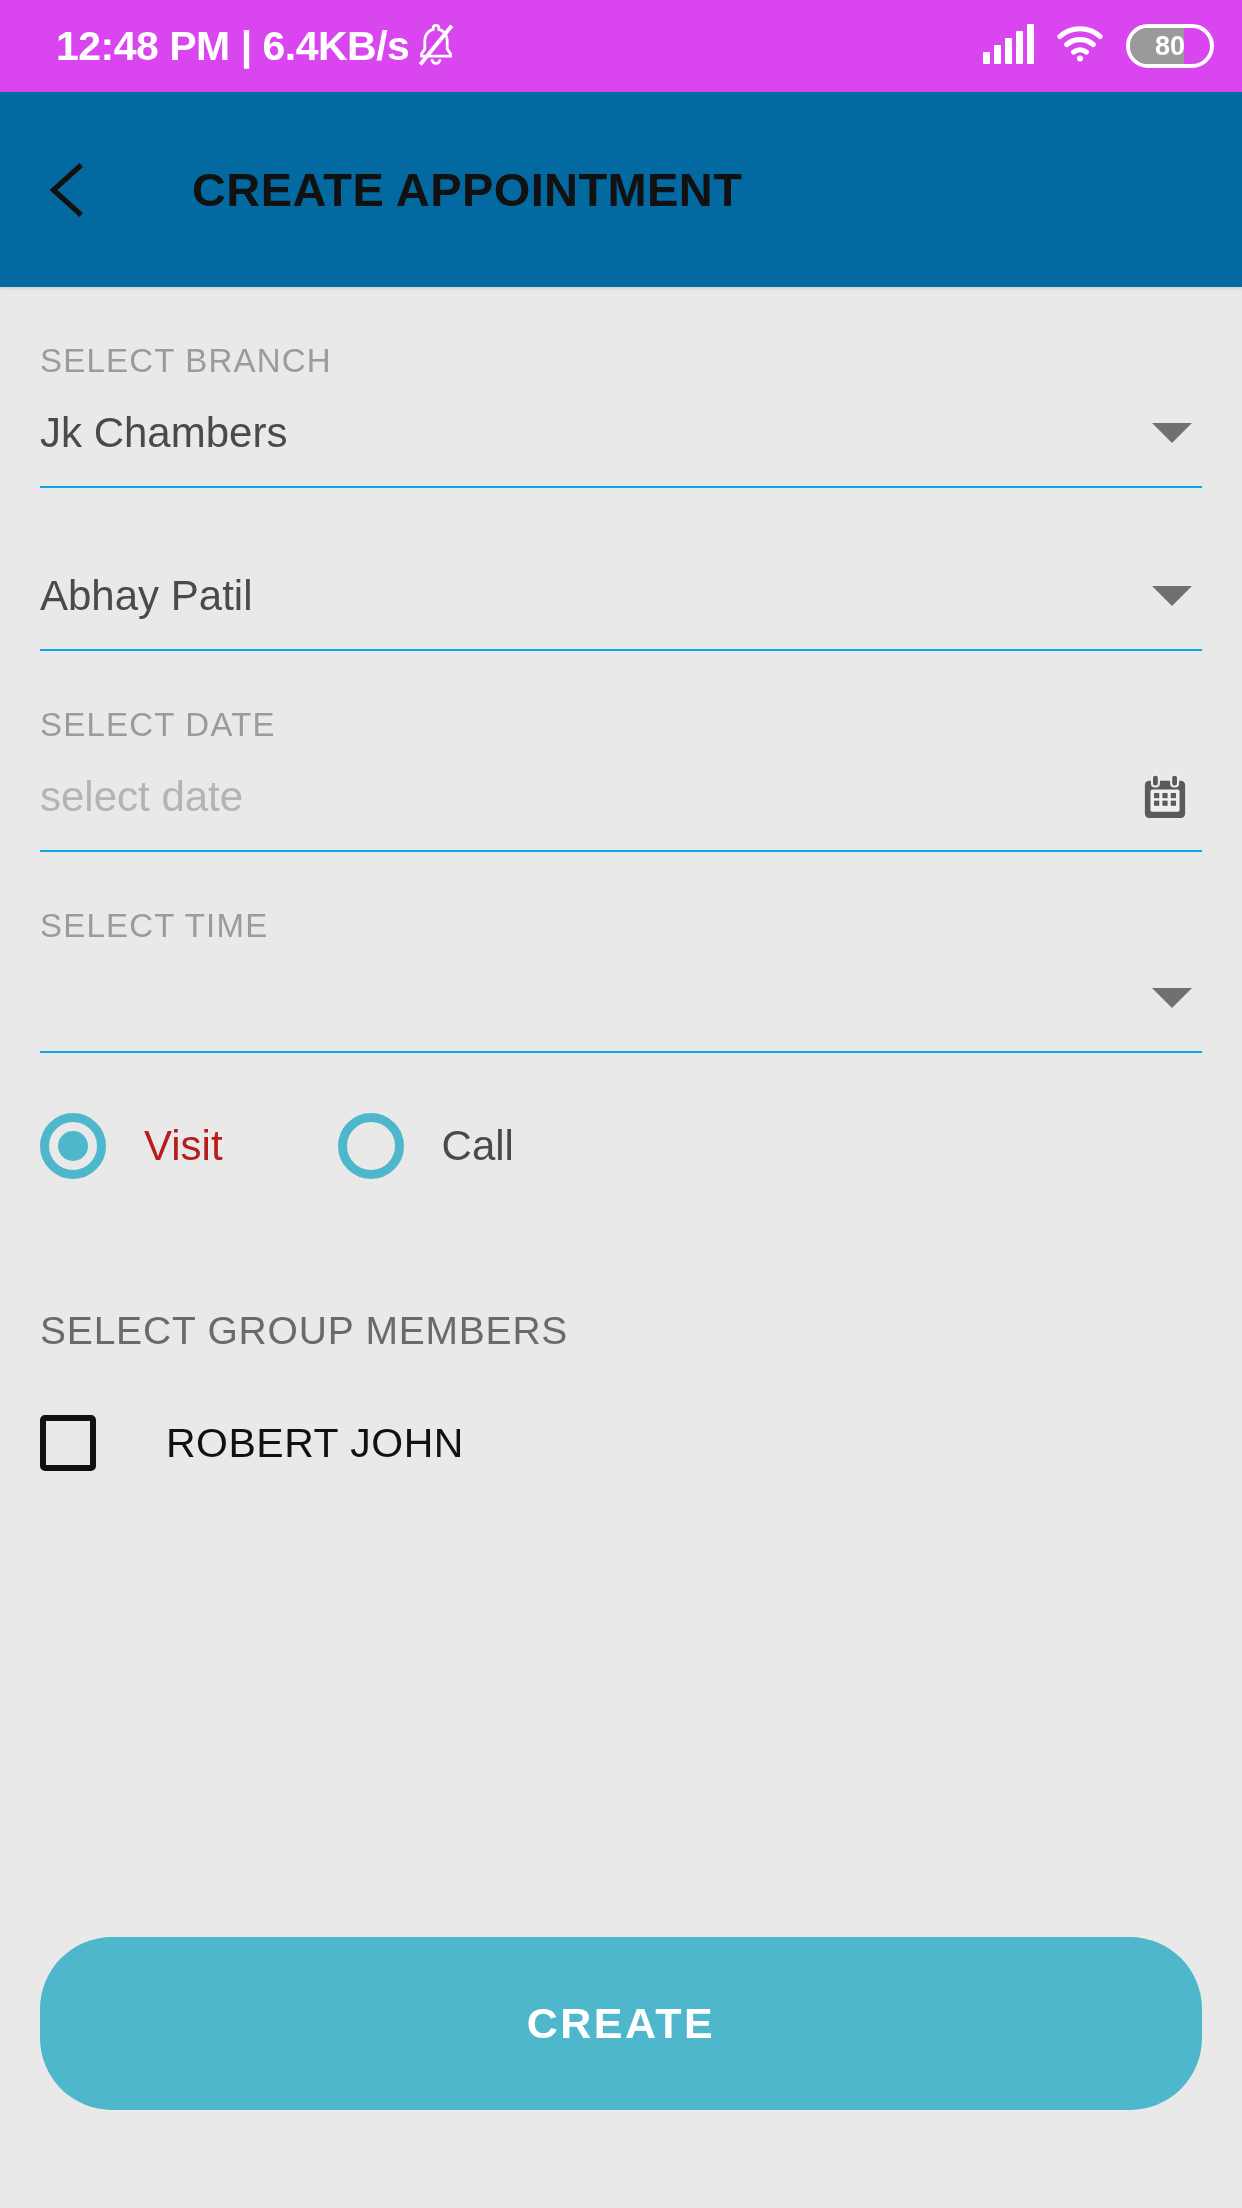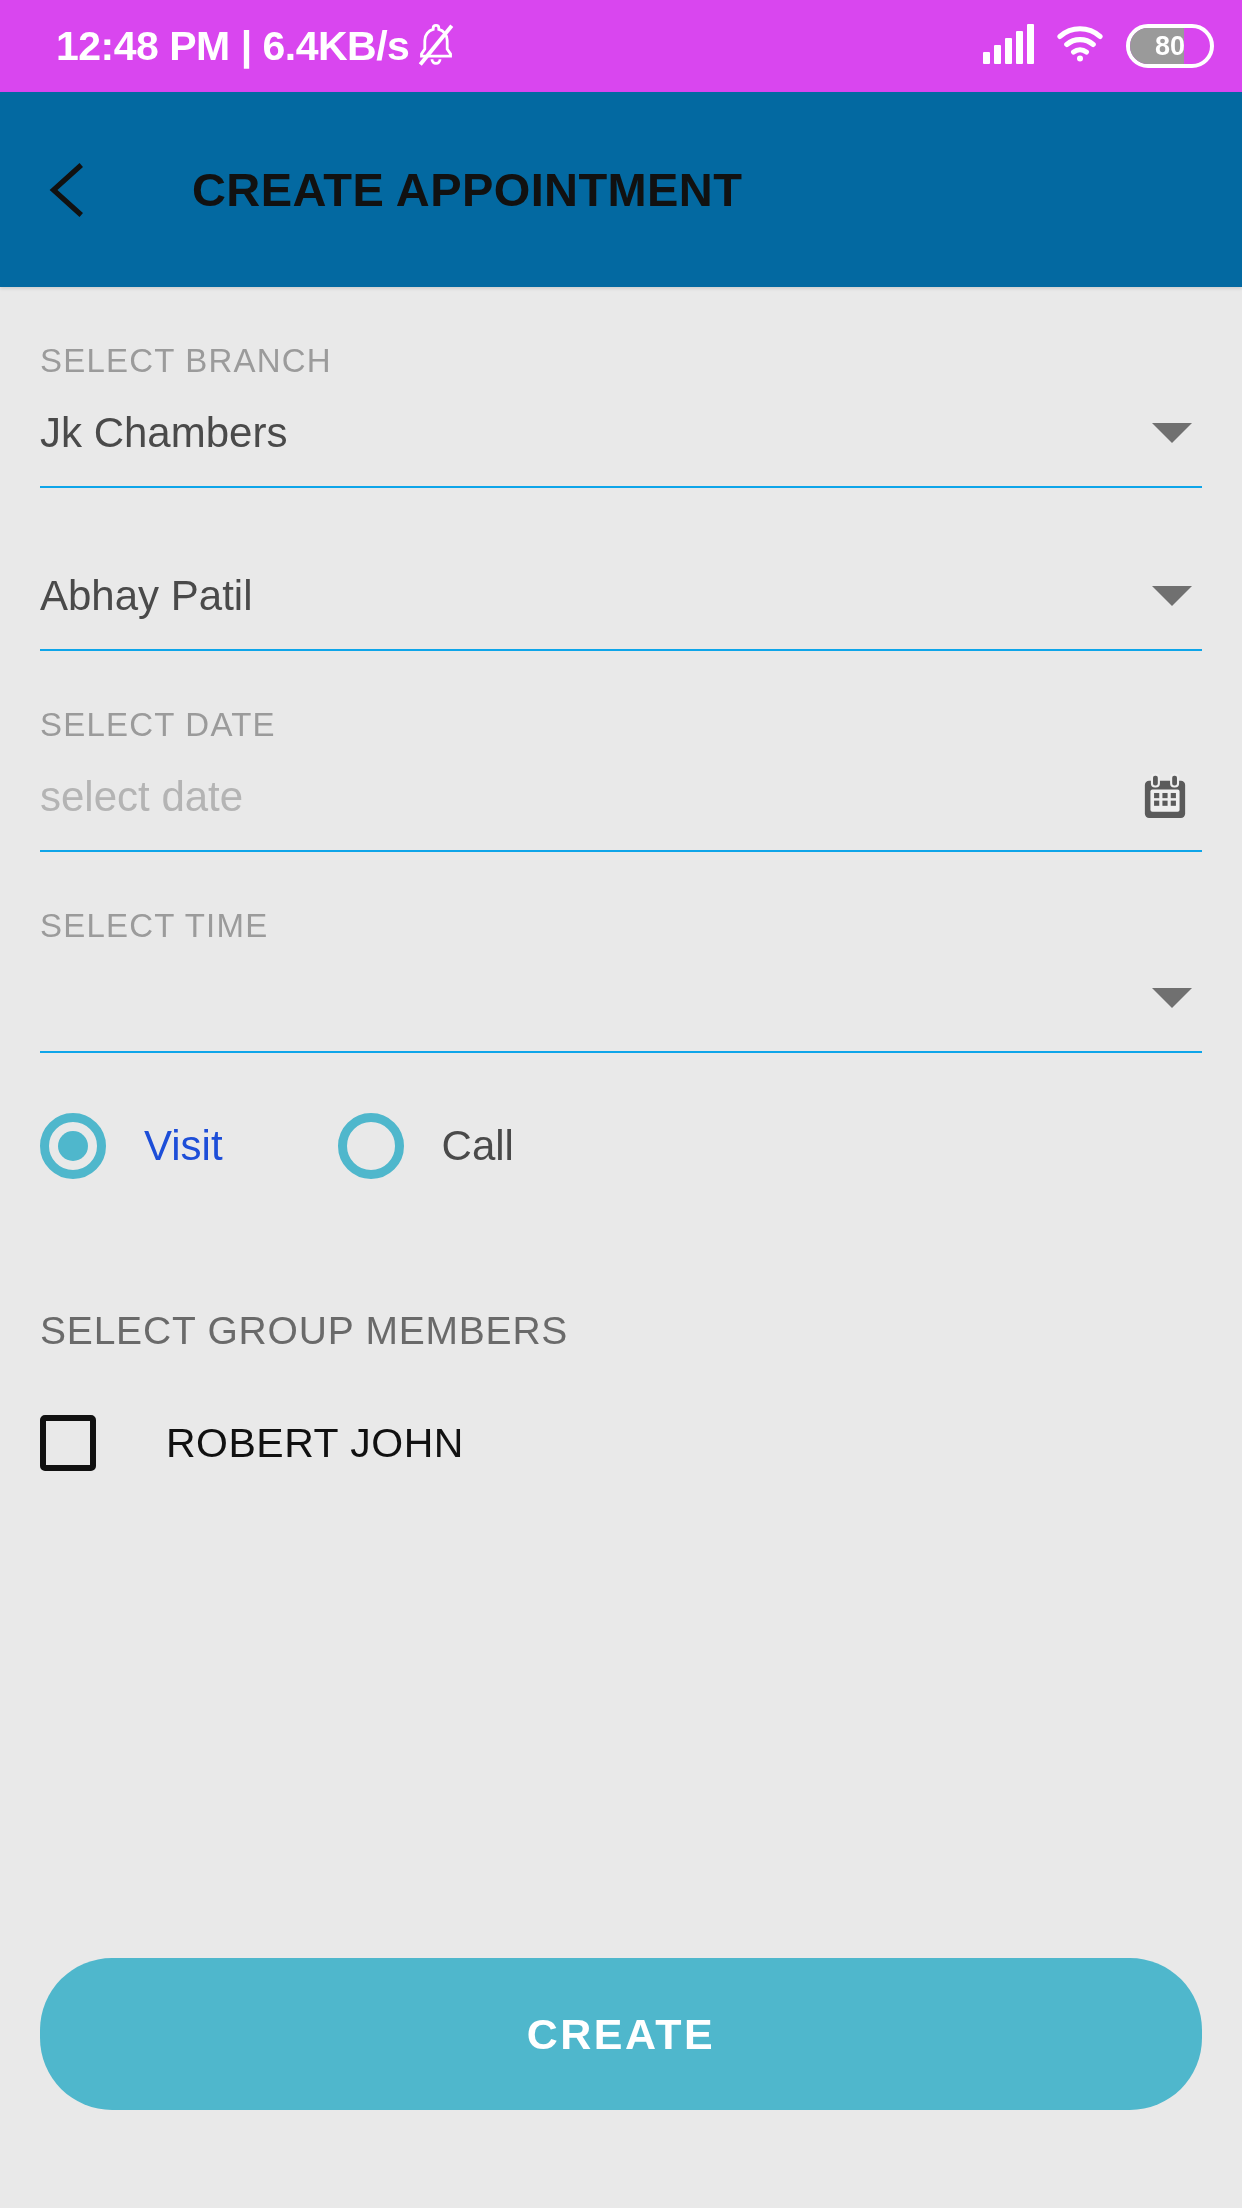--- a/index.html
+++ b/index.html
@@ -210,21 +210,21 @@
   }
   .radio-inner {
     width: 30px;
     height: 30px;
     border-radius: 50%;
     background: #4fb7cc;
   }
   .radio-inner.hidden { background: transparent; }
   .radio-label {
     font-size: 42px;
-    color: #1d4ed8;
+    color: #b91c1c;
     margin-left: 38px;
     font-family: "Liberation Sans", sans-serif;
   }
   .radio-label.dim { color: #4a4a4a; }
 
   
   .group-title {
     margin-top: 130px;
     font-size: 39px;
     color: #6a6a6a;
@@ -255,21 +255,21 @@
     font-family: "Liberation Sans", sans-serif;
   }
 
   
   .button-wrap {
     margin-top: auto;
     padding-bottom: 98px;
   }
   .create-button {
     width: 100%;
-    height: 152px;
+    height: 173px;
     background: #4fb7cc;
     border: none;
     border-radius: 72px;
     color: #ffffff;
     font-size: 43px;
     font-weight: bold;
     letter-spacing: 2.5px;
     cursor: pointer;
     font-family: "Liberation Sans", sans-serif;
   }

